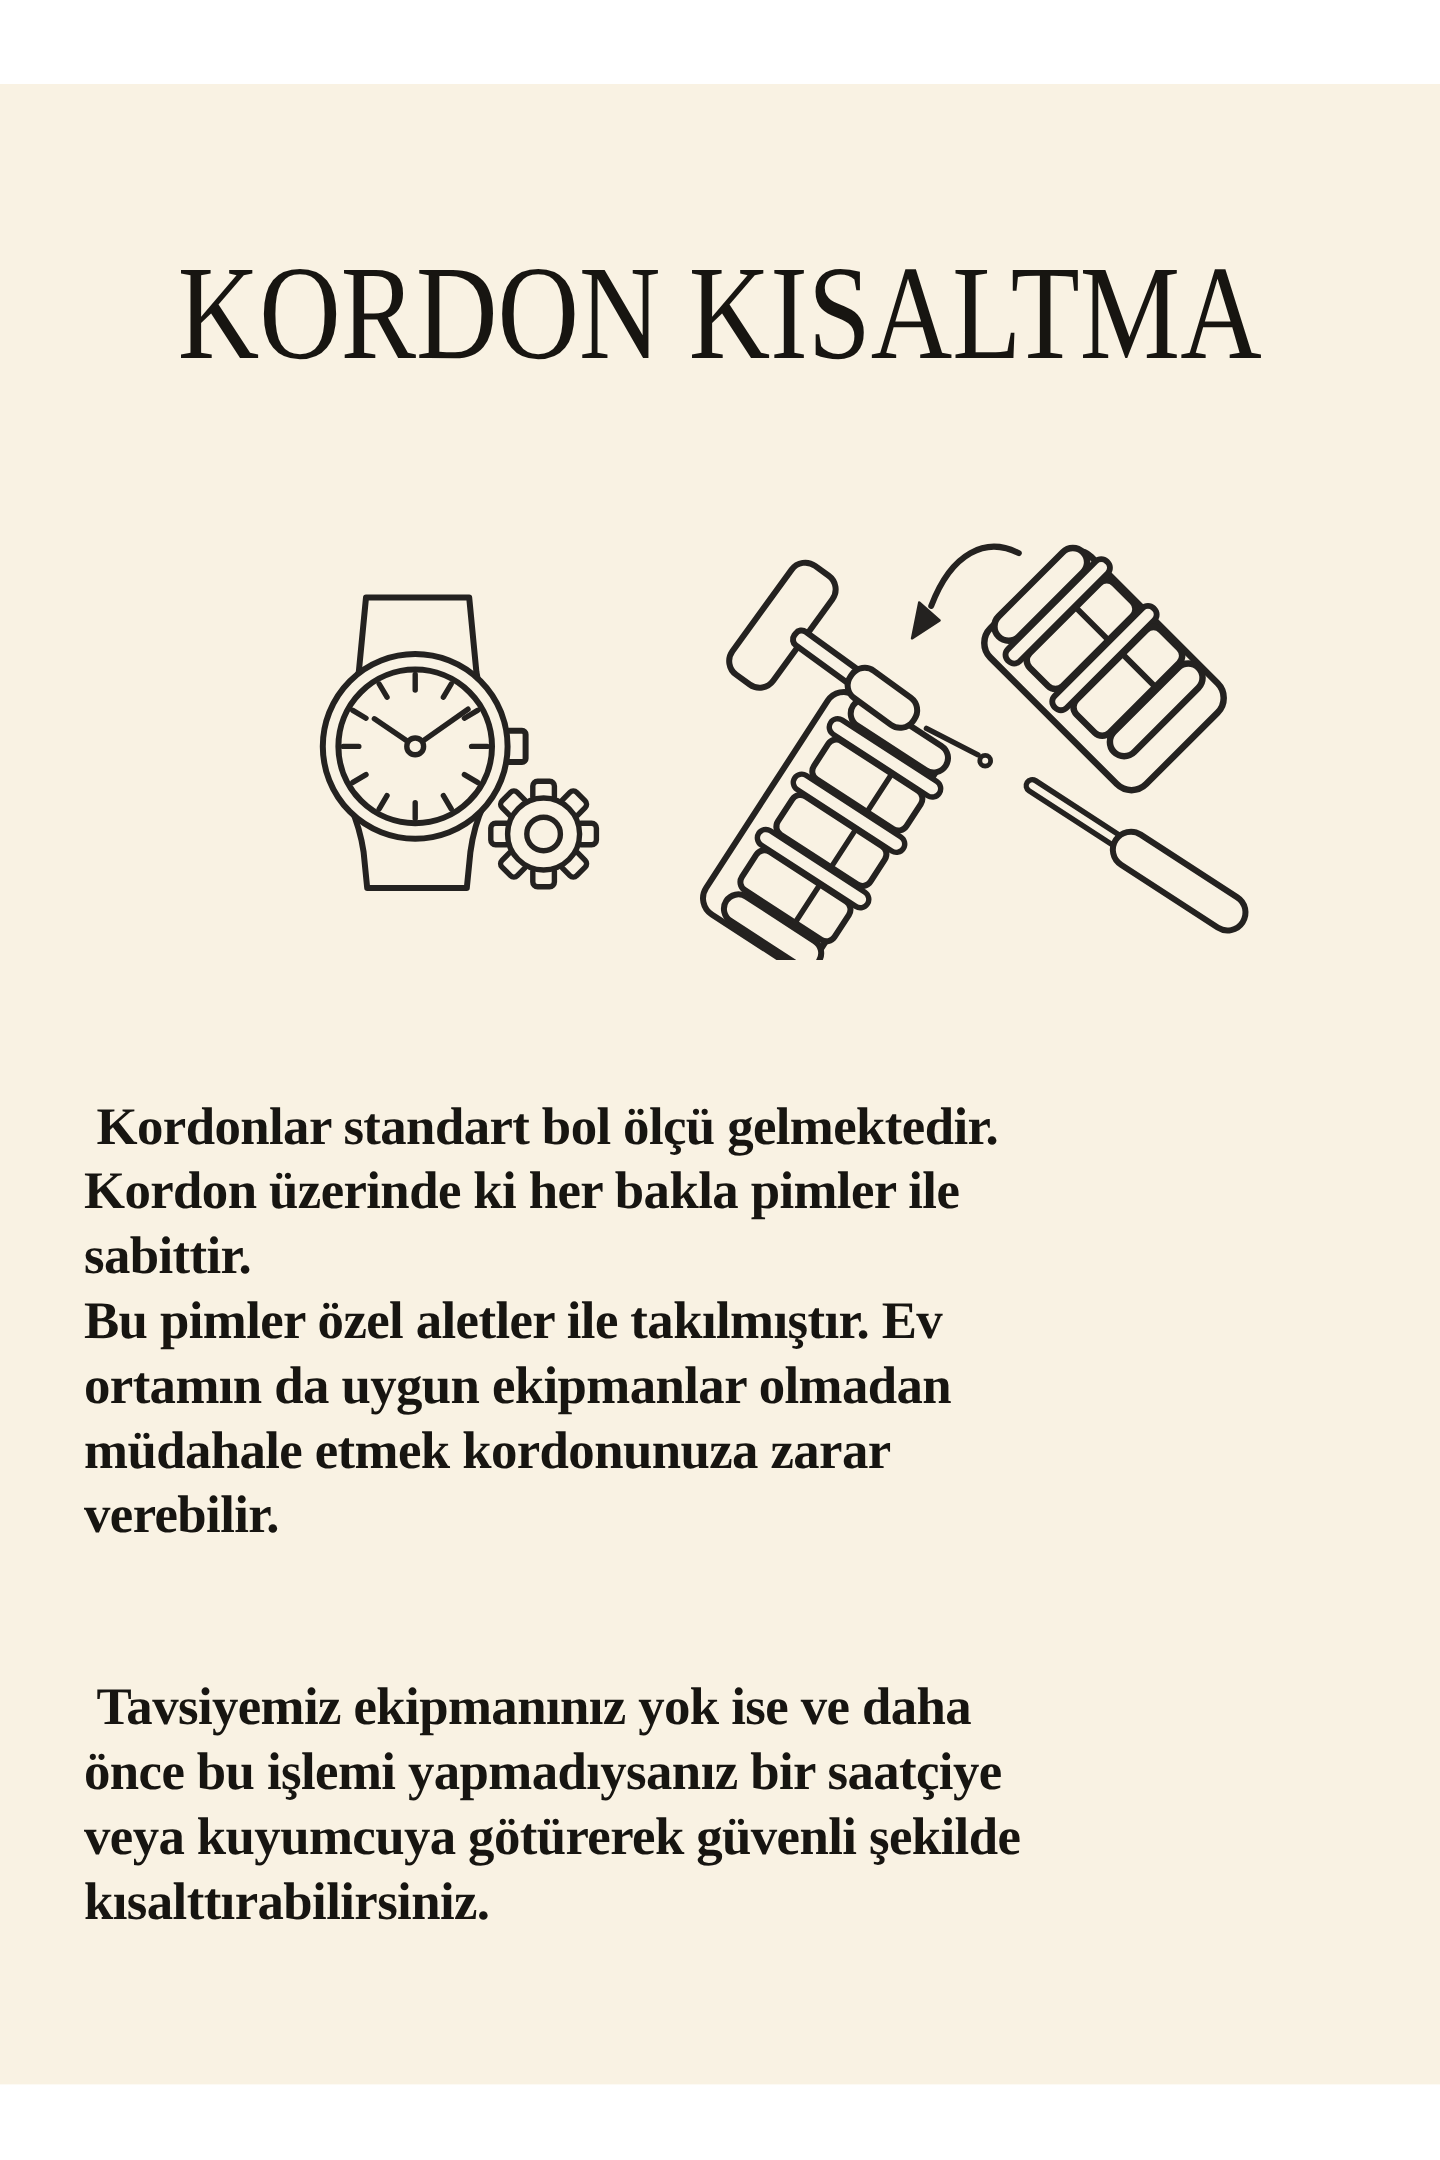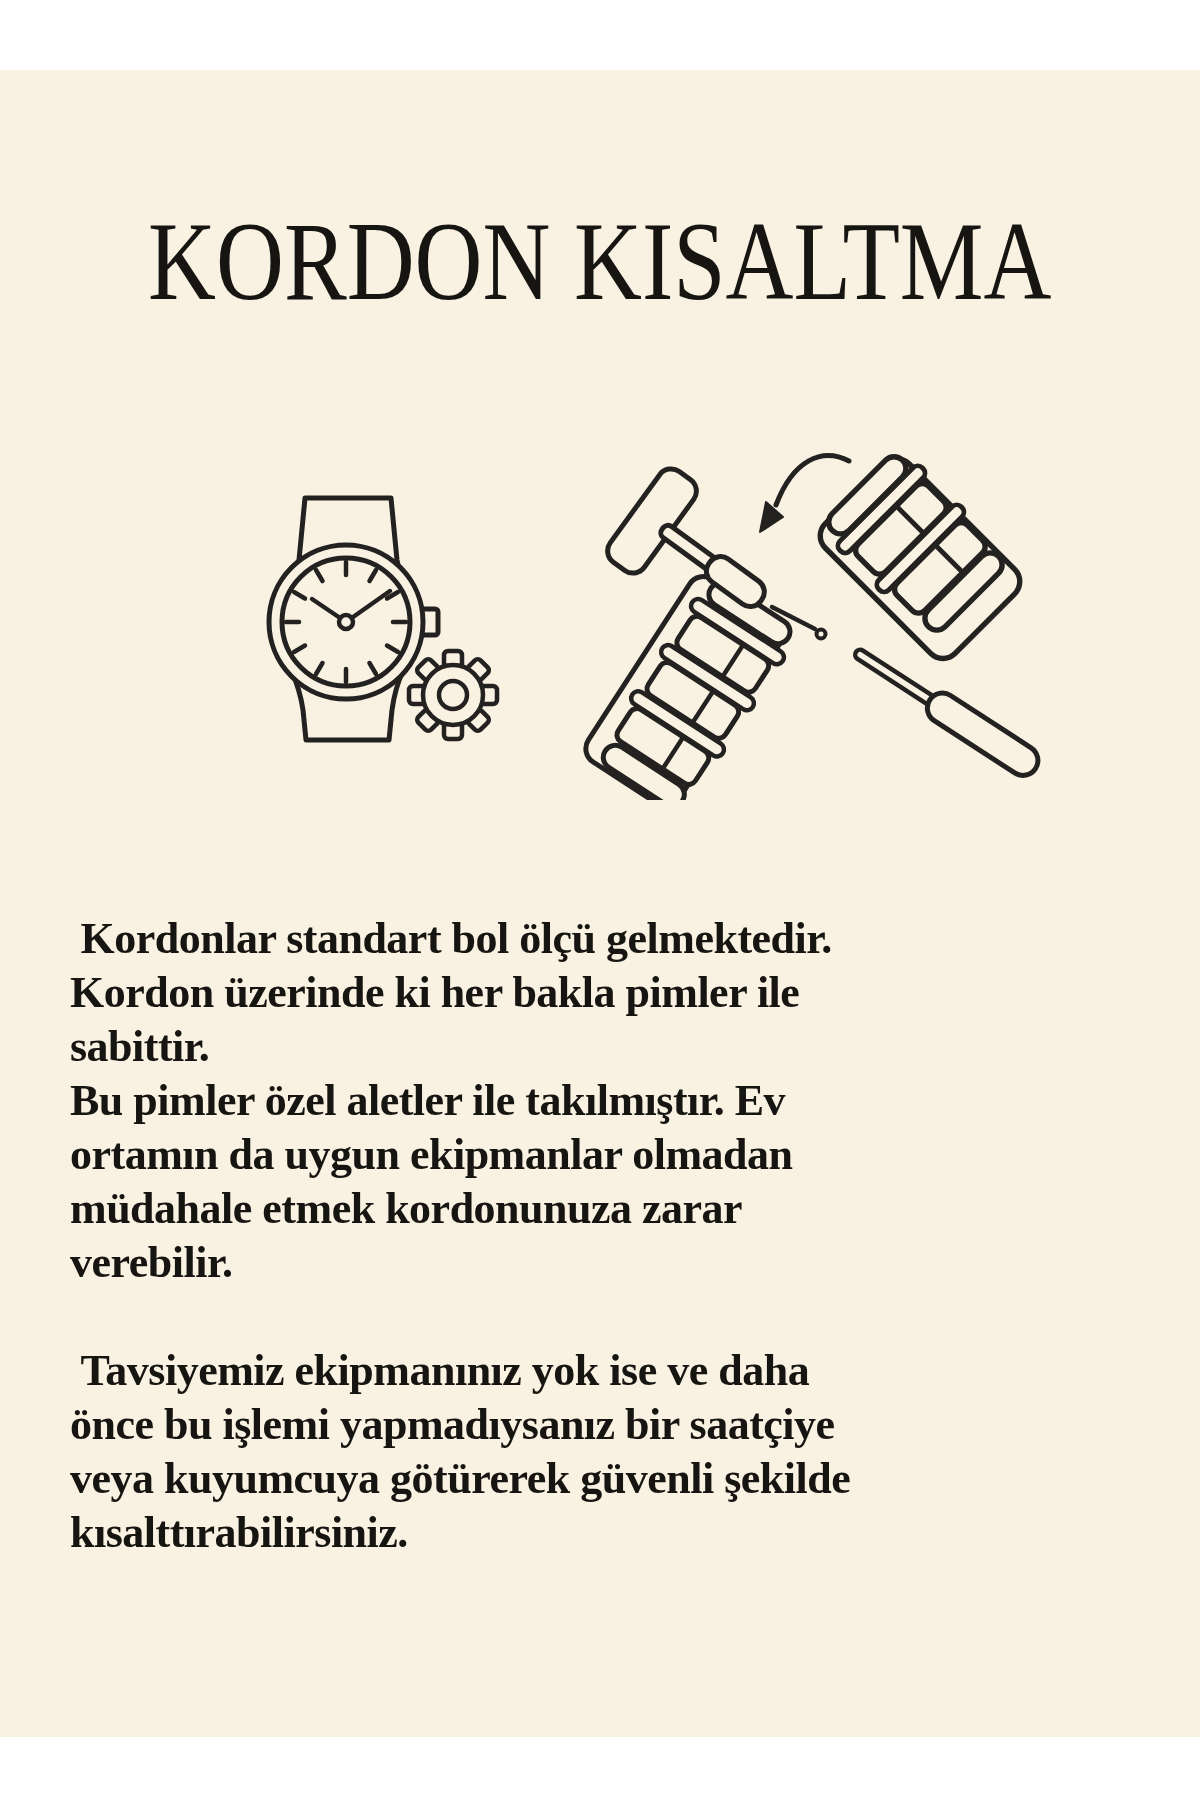--- a/index.html
+++ b/index.html
@@ -7,21 +7,21 @@
         font-family:"Liberation Serif","DejaVu Serif",serif;}
   .panel{position:absolute;left:0;top:70px;width:1200px;height:1667px;background:#f9f2e3;}
   .title{position:absolute;top:200px;left:0;width:1200px;text-align:center;
          font-weight:400;font-size:112px;line-height:1.1;color:#171511;white-space:nowrap;}
   .title .squeeze{display:inline-block;transform:scaleX(0.84);transform-origin:50% 50%;}
   .illus{position:absolute;left:0;top:380px;width:1200px;height:420px;}
   .para{position:absolute;left:70px;width:1120px;color:#171511;
         font-weight:700;font-size:44px;line-height:54px;letter-spacing:-0.5px;
         white-space:pre-wrap;}
   .para-1{top:912px;}
-  .para-2{top:1344px;}
+  .para-2{top:1396px;}
 </style>
 </head>
 <body>
 
 <div class="page">
 
   <div class="panel"></div>
 
   <div class="title">
     <span class="squeeze">KORDON KISALTMA</span>

